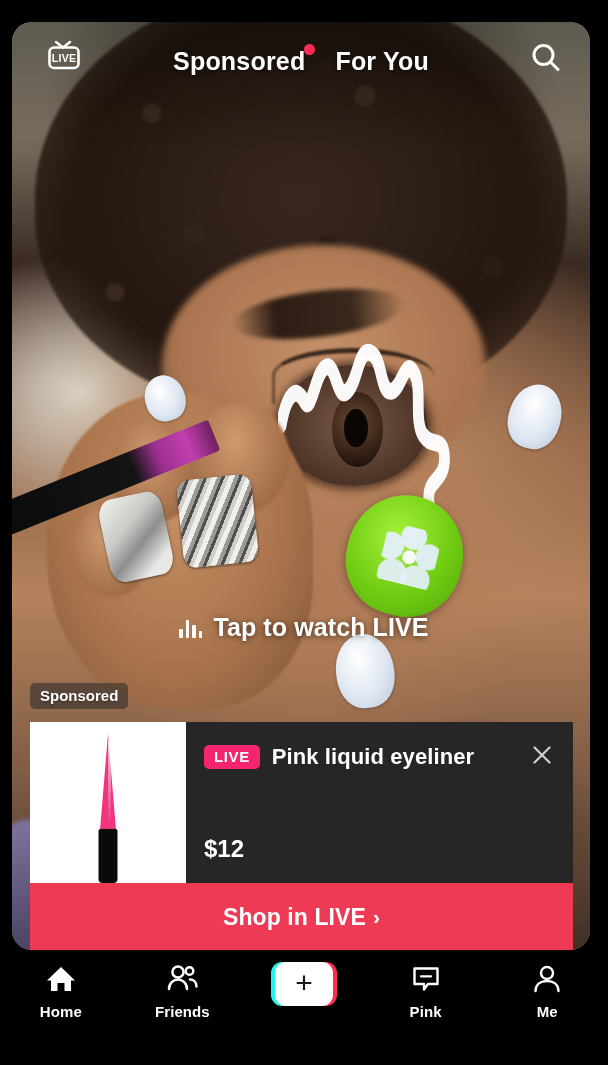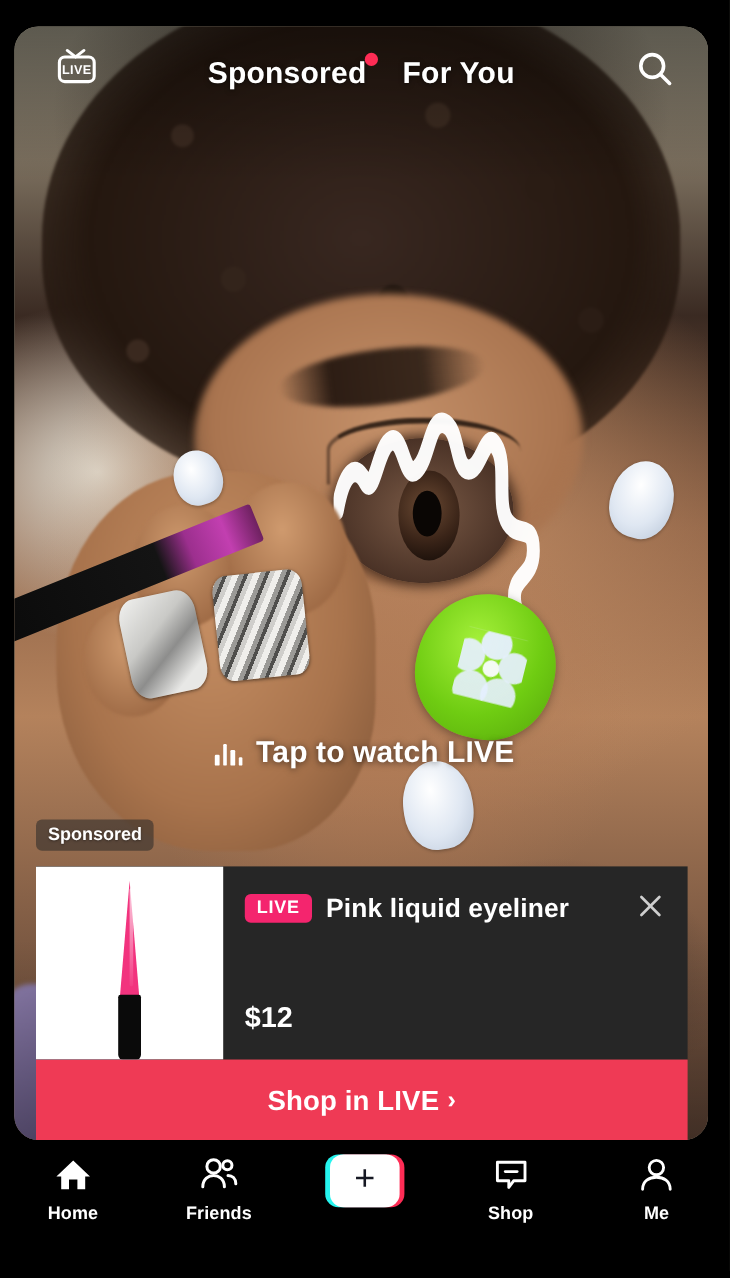--- a/index.html
+++ b/index.html
@@ -426,21 +426,21 @@
       </span>
     </div>
 
     <div class="nav-item">
       <span class="nav-icon">
         <svg width="30" height="30" viewBox="0 0 30 30">
           <path d="M3.5 4.5 H26.5 V20 H17 L13 25.5 L13 20 H3.5 Z" fill="none" stroke="#fff" stroke-width="2.4" stroke-linejoin="round"></path>
           <line x1="10" y1="12.3" x2="20" y2="12.3" stroke="#fff" stroke-width="2.2" stroke-linecap="round"></line>
         </svg>
       </span>
-      <span class="nav-label">Shop</span>
+      <span class="nav-label">Pink</span>
     </div>
 
     <div class="nav-item">
       <span class="nav-icon">
         <svg width="30" height="30" viewBox="0 0 30 30">
           <circle cx="15" cy="9" r="6" fill="none" stroke="#fff" stroke-width="2.4"></circle>
           <path d="M3.5 27 C3.5 20 9 17 15 17 C21 17 26.5 20 26.5 27" fill="none" stroke="#fff" stroke-width="2.4" stroke-linecap="round"></path>
         </svg>
       </span>
       <span class="nav-label">Me</span>

